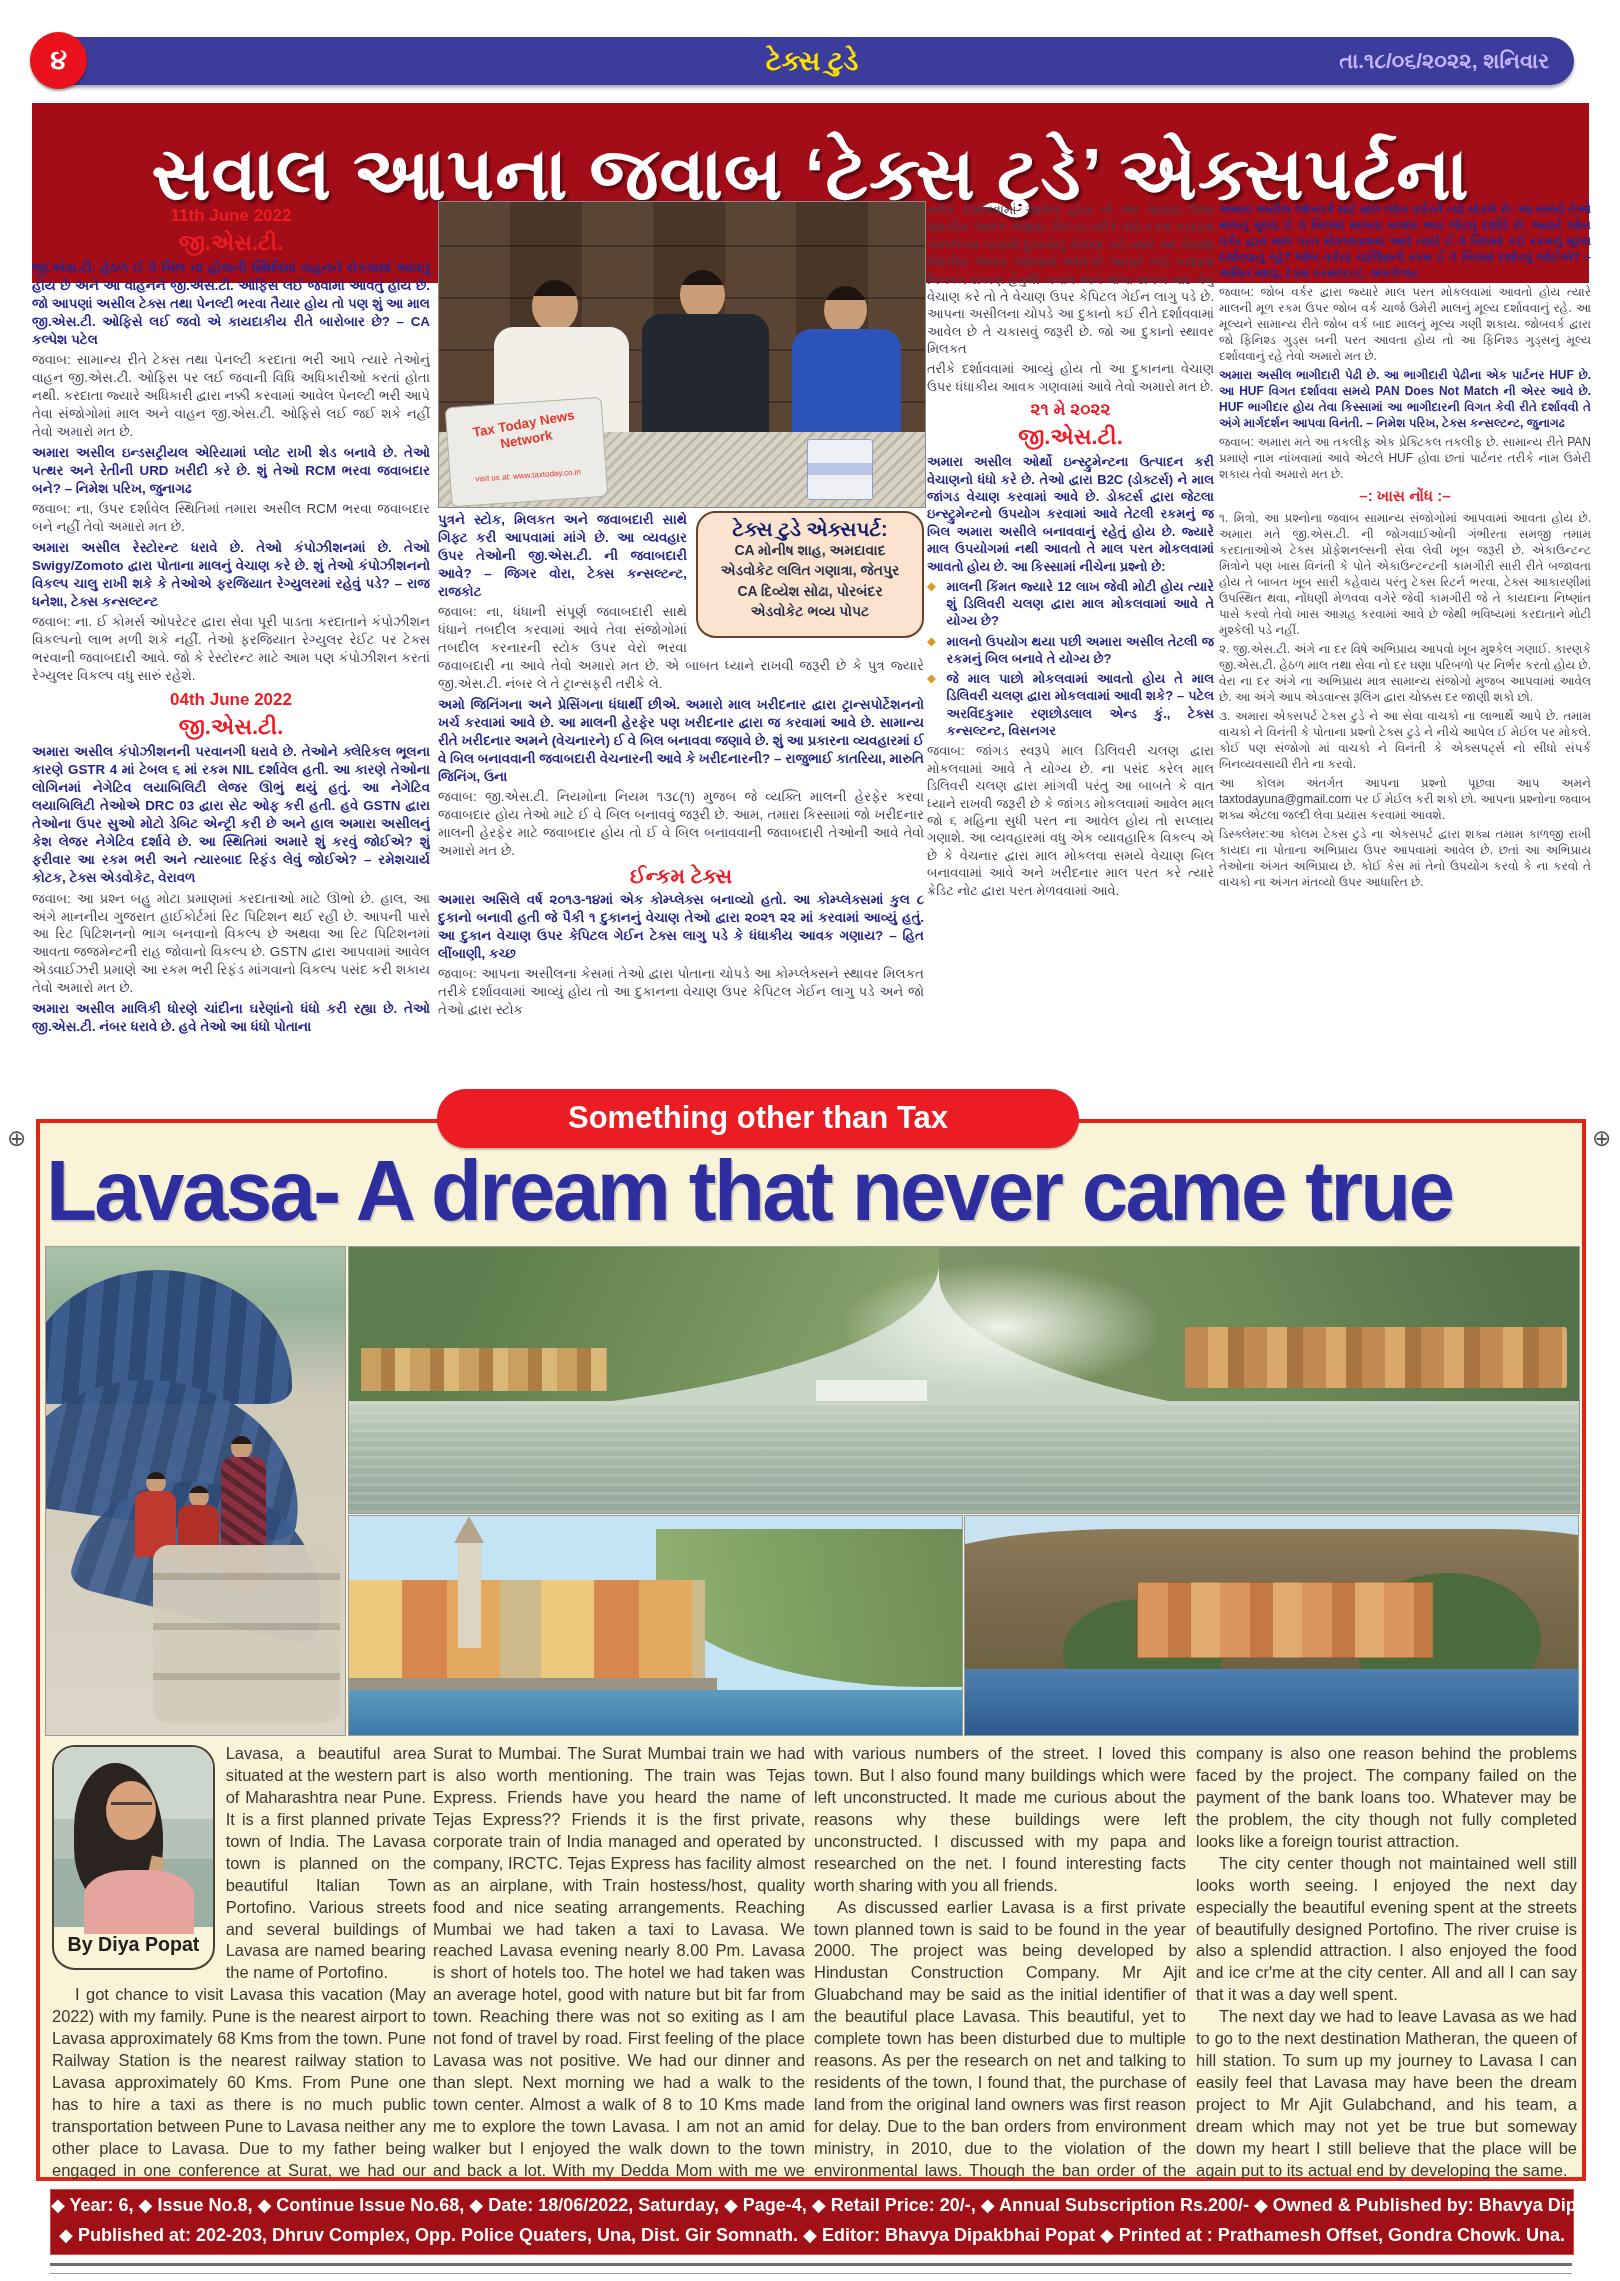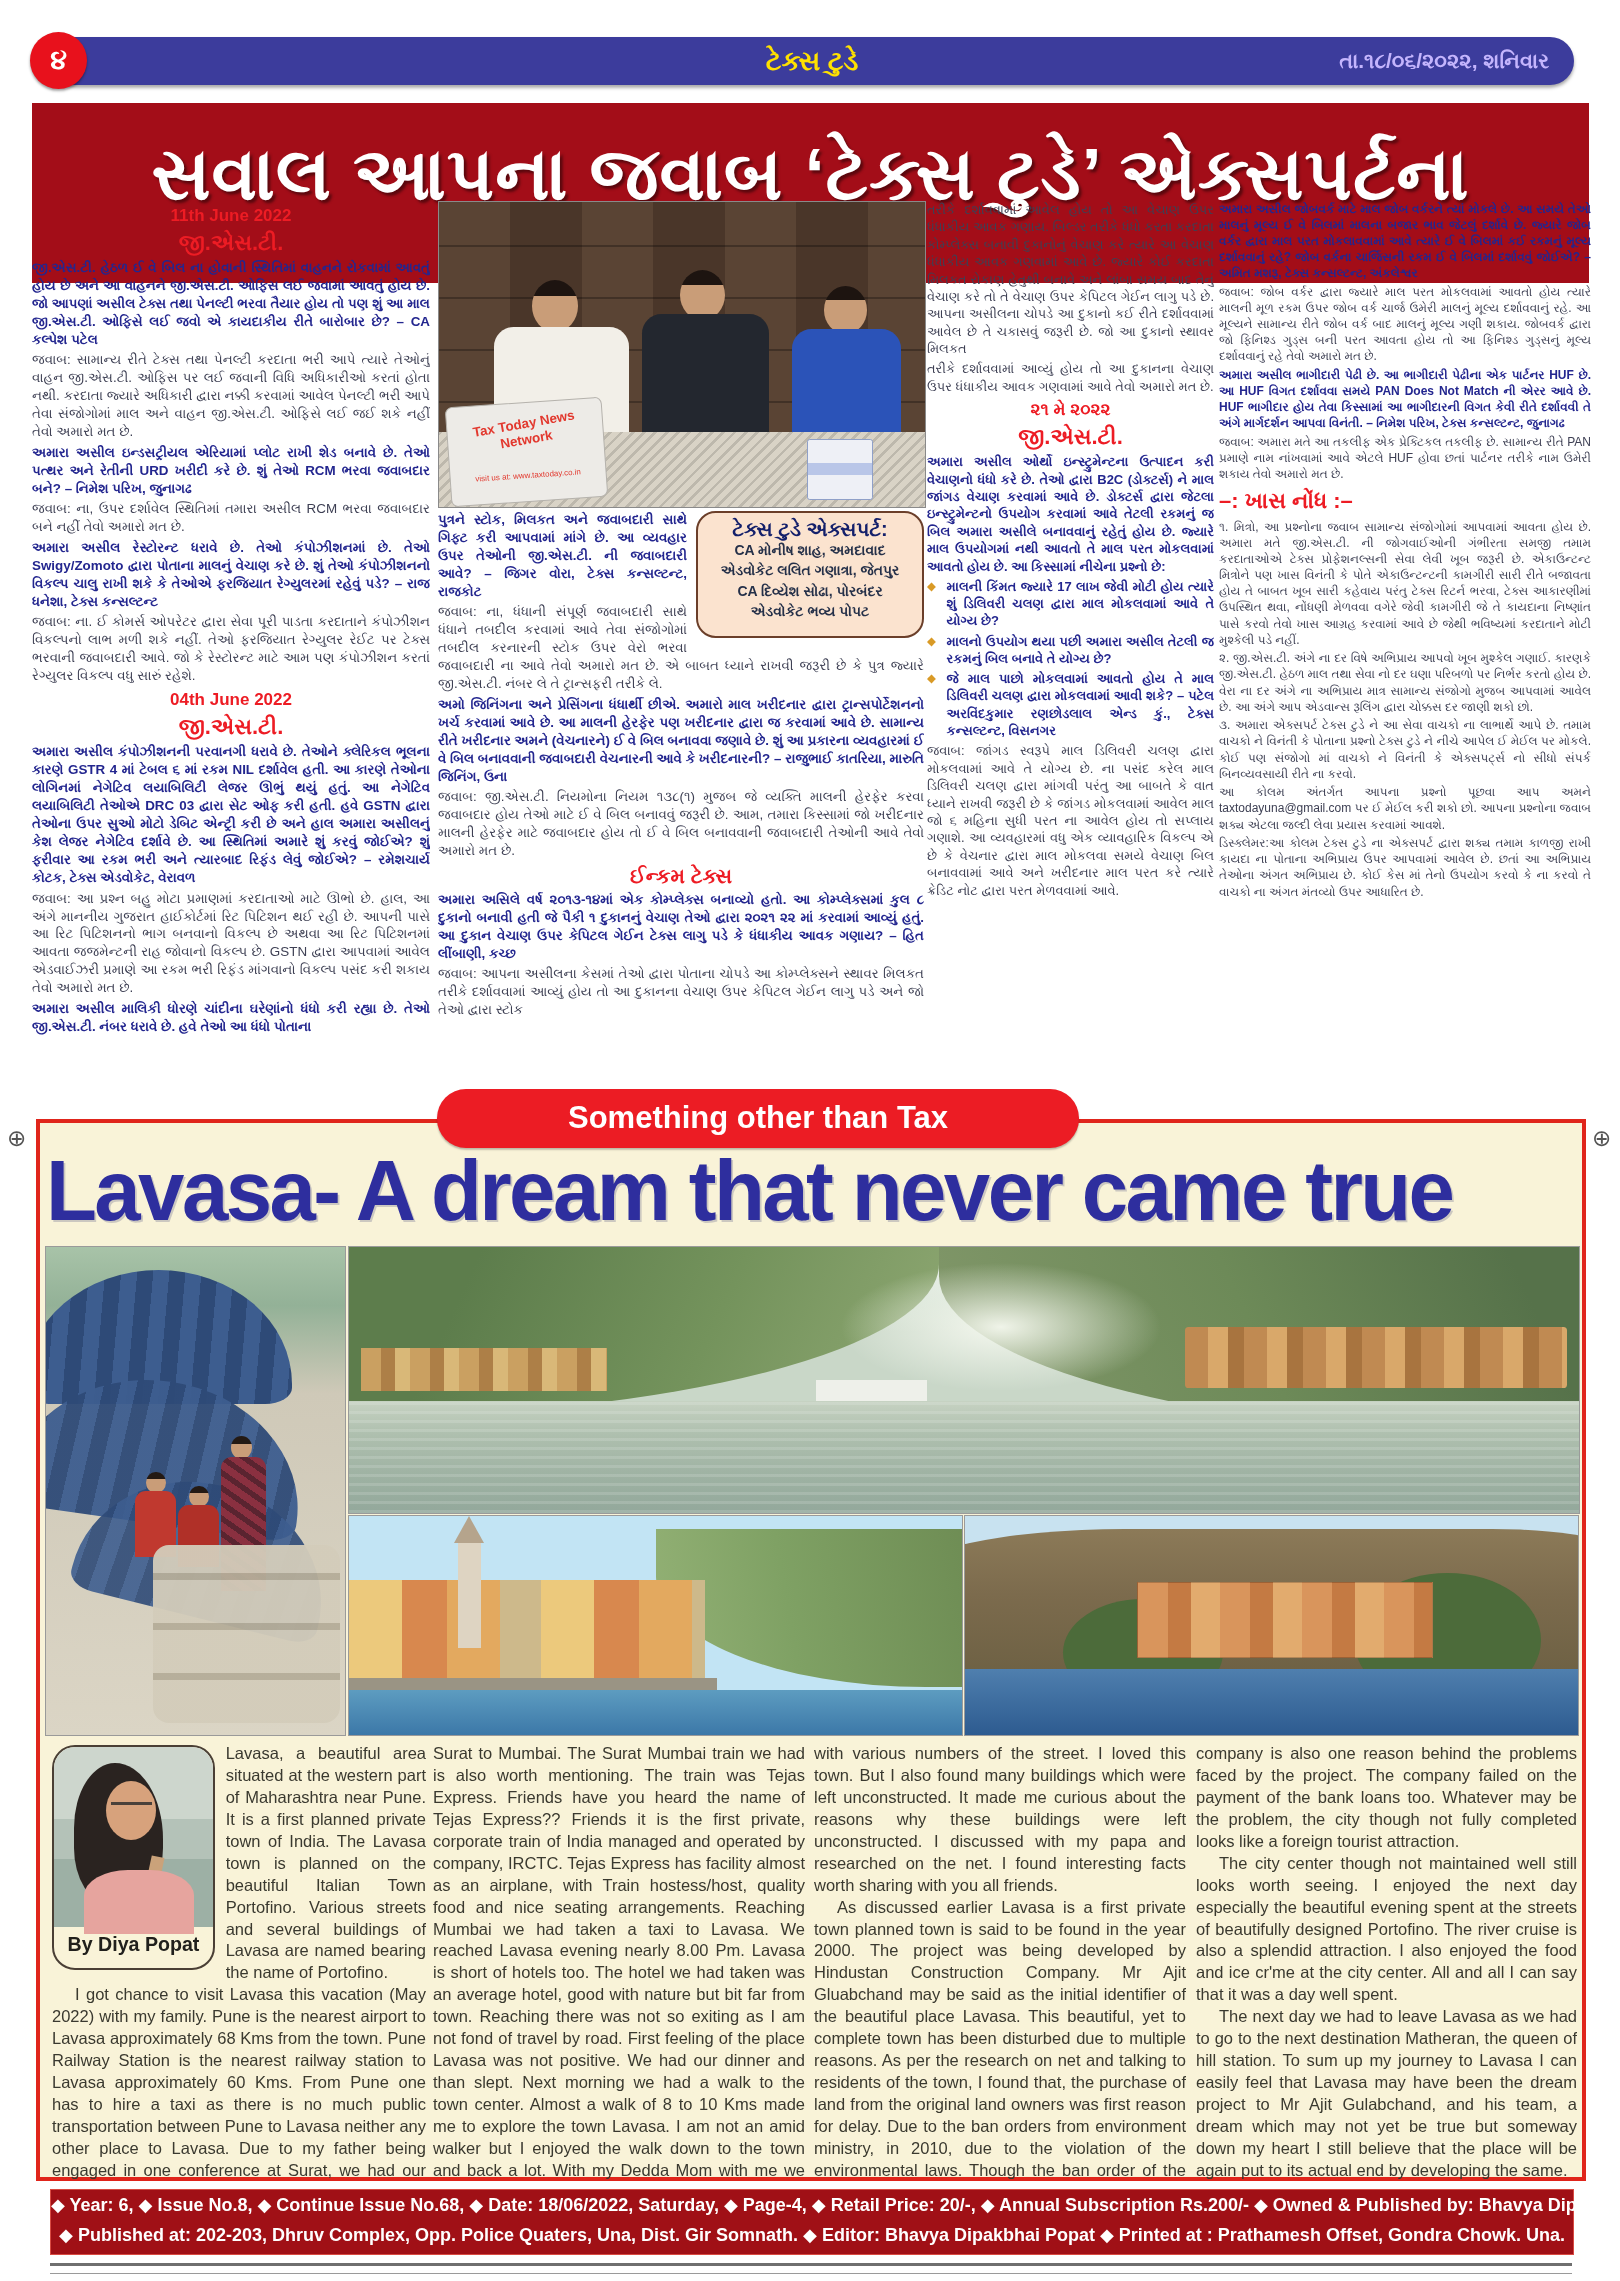--- a/index.html
+++ b/index.html
@@ -21,21 +21,21 @@
   .headline span{display:block;font-size:73px;font-weight:800;line-height:141px;letter-spacing:0.9px;
           text-shadow:2.7px 2.7px 2.7px rgba(0,0,0,.45);}
   
   .gcol{position:absolute;overflow:hidden;}
   .par{margin:0 0 2.7px 0;text-align:justify;line-height:1.34;}
   .s-q{color:#23268f;font-weight:bold;}
   .s-a{color:#3e4054;}
   .s-date{color:#ed1c24;font-weight:bold;text-align:center;font-size:17px;margin-top:3.6px;}
   .s-sec{color:#ed1c24;font-weight:bold;text-align:center;font-size:22px;line-height:1.15;margin-bottom:3.6px;}
   .s-inc{color:#ed1c24;font-weight:bold;text-align:center;font-size:20.5px;line-height:1.15;margin:3.6px 0;}
-  .s-noteh{color:#ed1c24;font-weight:bold;text-align:left;font-size:22px;margin:3.6px 0;}
+  .s-noteh{color:#ed1c24;font-weight:bold;text-align:center;font-size:15px;margin:3.6px 0;}
   .s-bullet{color:#23268f;font-weight:bold;padding-left:19.6px;position:relative;}
   .s-bullet::before{content:"◆";position:absolute;left:0;top:0;color:#d99a26;font-size:11.6px;}
   #col1{left:32px;top:201px;width:398px;height:884px;font-size:13.4px;}
   #col2{left:438px;top:511px;width:486px;height:572px;font-size:13.4px;}
   #col3{left:927px;top:201px;width:287px;height:884px;font-size:13px;}
   #col4{left:1219px;top:201px;width:372px;height:884px;font-size:12px;}
   
   .expertbox{float:right;width:228px;height:127px;margin:0 0 5.3px 9px;background:#fbe3cf;
           border:2.7px solid #6b3f2a;border-radius:19.6px;text-align:center;padding:3.6px 5.3px;box-sizing:border-box;
           overflow:hidden;}
@@ -205,21 +205,21 @@
         <p class="par s-a">જવાબ: આપના અસીલના કેસમાં તેઓ દ્વારા પોતાના ચોપડે આ કોમ્પ્લેક્સને સ્થાવર મિલકત તરીકે દર્શાવવામાં આવ્યું હોય તો આ દુકાનના વેચાણ ઉપર કેપિટલ ગેઈન લાગુ પડે અને જો તેઓ દ્વારા સ્ટોક</p>
       </div>
   </div>
 
   <div class="gcol" id="col3">
       <p class="par s-a">તરીકે દર્શાવવામાં આવેલ હોય તો આ વેચાણ ઉપર ધંધાકીય આવક ગણાય. બિલ્ડર તરીકે ધંધો કરતા કરદાતા કોમ્પ્લેક્સ બનાવી દુકાનોનું વેચાણ કરે ત્યારે આ વેચાણ ધંધાકીય આવક ગણવામાં આવે છે. જ્યારે કોઈ કરદાતા મિલકત રોકાણ હેતુથી બનાવે અને લાંબા સમય બાદ તેનું વેચાણ કરે તો તે વેચાણ ઉપર કેપિટલ ગેઈન લાગુ પડે છે. આપના અસીલના ચોપડે આ દુકાનો કઈ રીતે દર્શાવવામાં આવેલ છે તે ચકાસવું જરૂરી છે. જો આ દુકાનો સ્થાવર મિલકત</p>
       <p class="par s-a">તરીકે દર્શાવવામાં આવ્યું હોય તો આ દુકાનના વેચાણ ઉપર ધંધાકીય આવક ગણવામાં આવે તેવો અમારો મત છે.</p>
       <p class="par s-date">૨૧ મે ૨૦૨૨</p>
       <p class="par s-sec">જી.એસ.ટી.</p>
       <p class="par s-q">અમારા અસીલ ઓર્થો ઇન્સ્ટ્રુમેન્ટના ઉત્પાદન કરી વેચાણનો ધંધો કરે છે. તેઓ દ્વારા B2C (ડોક્ટર્સ) ને માલ જાંગડ વેચાણ કરવામાં આવે છે. ડોક્ટર્સ દ્વારા જેટલા ઇન્સ્ટ્રુમેન્ટનો ઉપયોગ કરવામાં આવે તેટલી રકમનું જ બિલ અમારા અસીલે બનાવવાનું રહેતું હોય છે. જ્યારે માલ ઉપયોગમાં નથી આવતો તે માલ પરત મોકલવામાં આવતો હોય છે. આ કિસ્સામાં નીચેના પ્રશ્નો છે:</p>
-      <p class="par s-bullet">માલની કિંમત જ્યારે 17 લાખ જેવી મોટી હોય ત્યારે શું ડિલિવરી ચલણ દ્વારા માલ મોકલવામાં આવે તે યોગ્ય છે?</p>
+      <p class="par s-bullet">માલની કિંમત જ્યારે 12 લાખ જેવી મોટી હોય ત્યારે શું ડિલિવરી ચલણ દ્વારા માલ મોકલવામાં આવે તે યોગ્ય છે?</p>
       <p class="par s-bullet">માલનો ઉપયોગ થયા પછી અમારા અસીલ તેટલી જ રકમનું બિલ બનાવે તે યોગ્ય છે?</p>
       <p class="par s-bullet">જે માલ પાછો મોકલવામાં આવતો હોય તે માલ ડિલિવરી ચલણ દ્વારા મોકલવામાં આવી શકે? – પટેલ અરવિંદકુમાર રણછોડલાલ એન્ડ કું., ટેક્સ કન્સલ્ટન્ટ, વિસનગર</p>
       <p class="par s-a">જવાબ: જાંગડ સ્વરૂપે માલ ડિલિવરી ચલણ દ્વારા મોકલવામાં આવે તે યોગ્ય છે. ના પસંદ કરેલ માલ ડિલિવરી ચલણ દ્વારા માંગવી પરંતુ આ બાબતે કે વાત ધ્યાને રાખવી જરૂરી છે કે જાંગડ મોકલવામાં આવેલ માલ જો ૬ મહિના સુધી પરત ના આવેલ હોય તો સપ્લાય ગણાશે. આ વ્યવહારમાં વધુ એક વ્યાવહારિક વિકલ્પ એ છે કે વેચનાર દ્વારા માલ મોકલવા સમયે વેચાણ બિલ બનાવવામાં આવે અને ખરીદનાર માલ પરત કરે ત્યારે ક્રેડિટ નોટ દ્વારા પરત મેળવવામાં આવે.</p>
     </div>
   <div class="gcol" id="col4">
       <p class="par s-q">અમારા અસીલ જોબવર્ક માટે માલ જોબ વર્કરને ત્યાં મોકલે છે. આ સમયે તેઓ માલનું મૂલ્ય ઈ વે બિલમાં માલના બજાર ભાવ જેટલું દર્શાવે છે. જ્યારે જોબ વર્કર દ્વારા માલ પરત મોકલાવવામાં આવે ત્યારે ઈ વે બિલમાં કઈ રકમનું મૂલ્ય દર્શાવવાનું રહે? જોબ વર્કના ચાર્જિસની રકમ ઈ વે બિલમાં દર્શાવવું જોઈએ? – અમિત મશરૂ, ટેક્સ કન્સલ્ટન્ટ, અંકલેશ્વર</p>
       <p class="par s-a">જવાબ: જોબ વર્કર દ્વારા જ્યારે માલ પરત મોકલવામાં આવતો હોય ત્યારે માલની મૂળ રકમ ઉપર જોબ વર્ક ચાર્જ ઉમેરી માલનું મૂલ્ય દર્શાવવાનું રહે. આ મૂલ્યને સામાન્ય રીતે જોબ વર્ક બાદ માલનું મૂલ્ય ગણી શકાય. જોબવર્ક દ્વારા જો ફિનિશ્ડ ગુડ્સ બની પરત આવતા હોય તો આ ફિનિશ્ડ ગુડ્સનું મૂલ્ય દર્શાવવાનું રહે તેવો અમારો મત છે.</p>
       <p class="par s-q">અમારા અસીલ ભાગીદારી પેઢી છે. આ ભાગીદારી પેઢીના એક પાર્ટનર HUF છે. આ HUF વિગત દર્શાવવા સમયે PAN Does Not Match ની એરર આવે છે. HUF ભાગીદાર હોય તેવા કિસ્સામાં આ ભાગીદારની વિગત કેવી રીતે દર્શાવવી તે અંગે માર્ગદર્શન આપવા વિનંતી. – નિમેશ પરિખ, ટેક્સ કન્સલ્ટન્ટ, જુનાગઢ</p>
       <p class="par s-a">જવાબ: અમારા મતે આ તકલીફ એક પ્રેક્ટિકલ તકલીફ છે. સામાન્ય રીતે PAN પ્રમાણે નામ નાંખવામાં આવે એટલે HUF હોવા છતાં પાર્ટનર તરીકે નામ ઉમેરી શકાય તેવો અમારો મત છે.</p>
       <p class="par s-noteh">–: ખાસ નોંધ :–</p>

